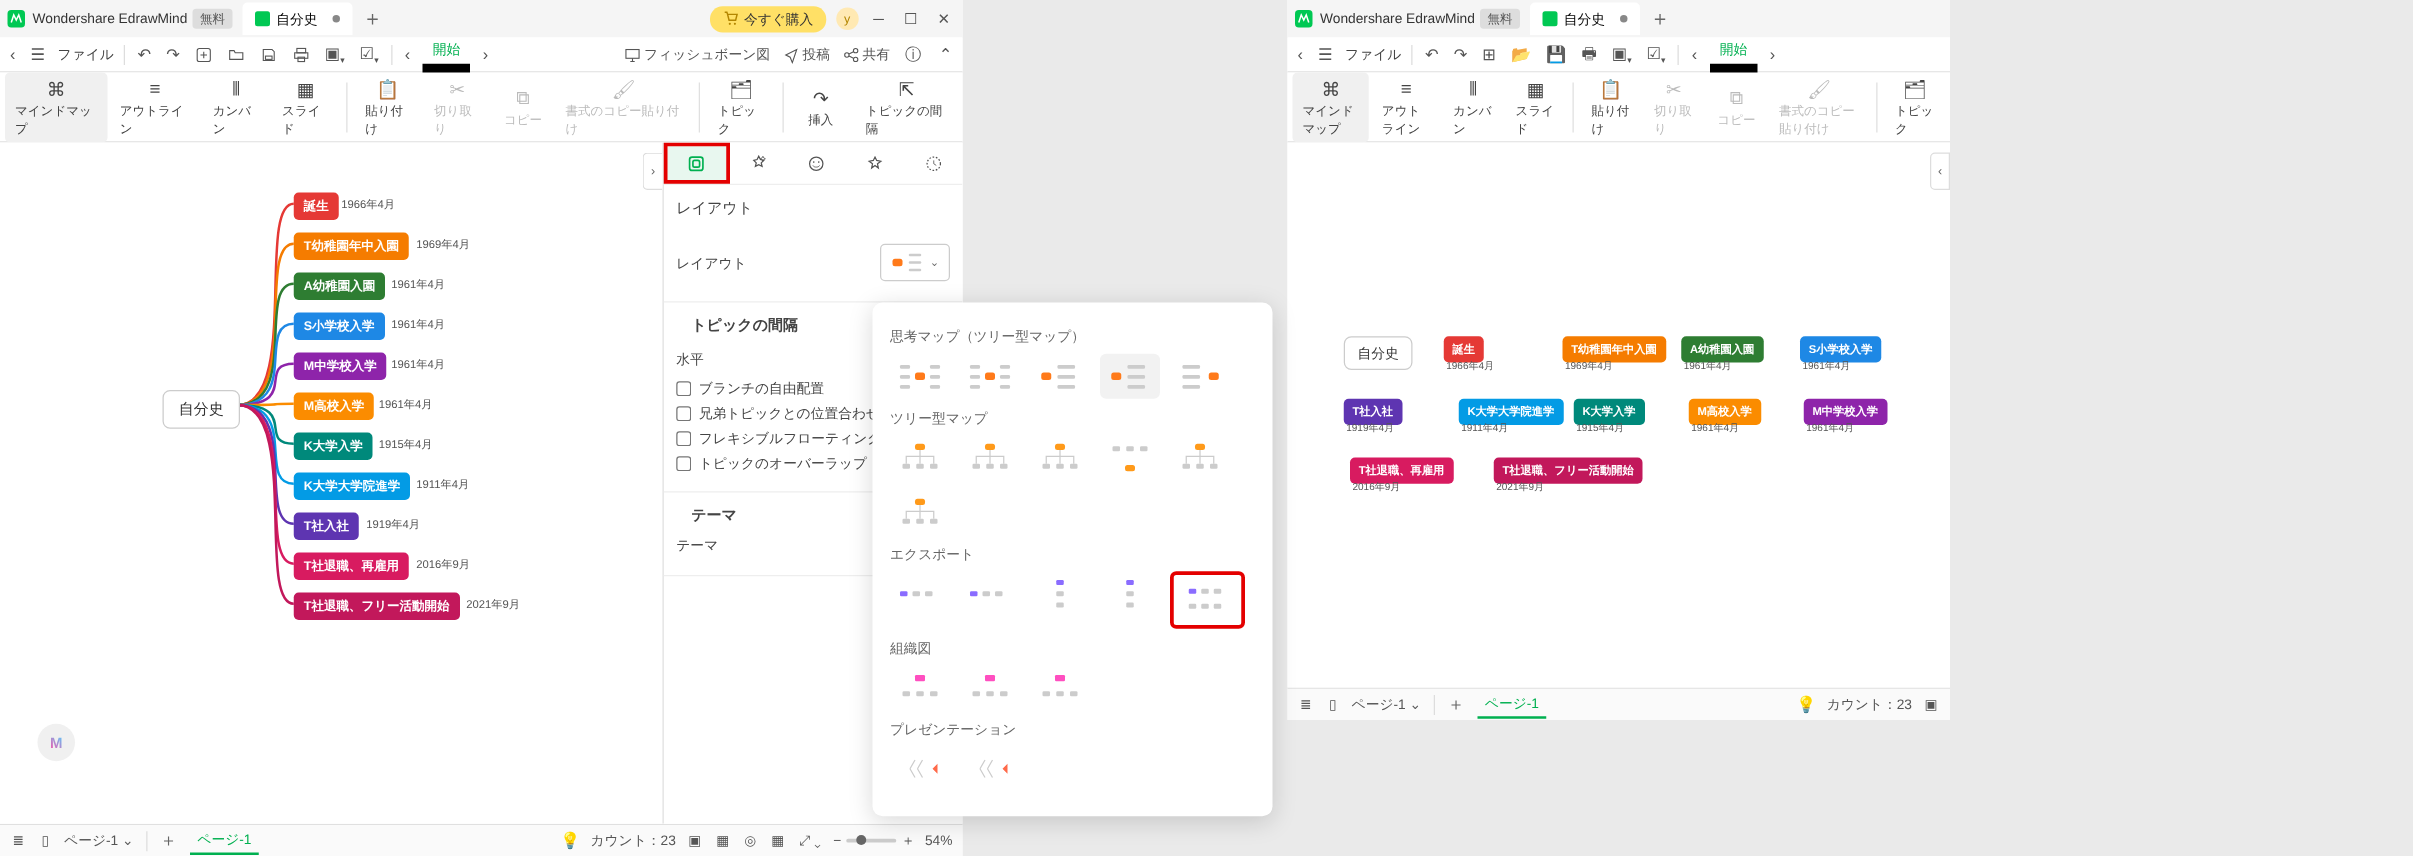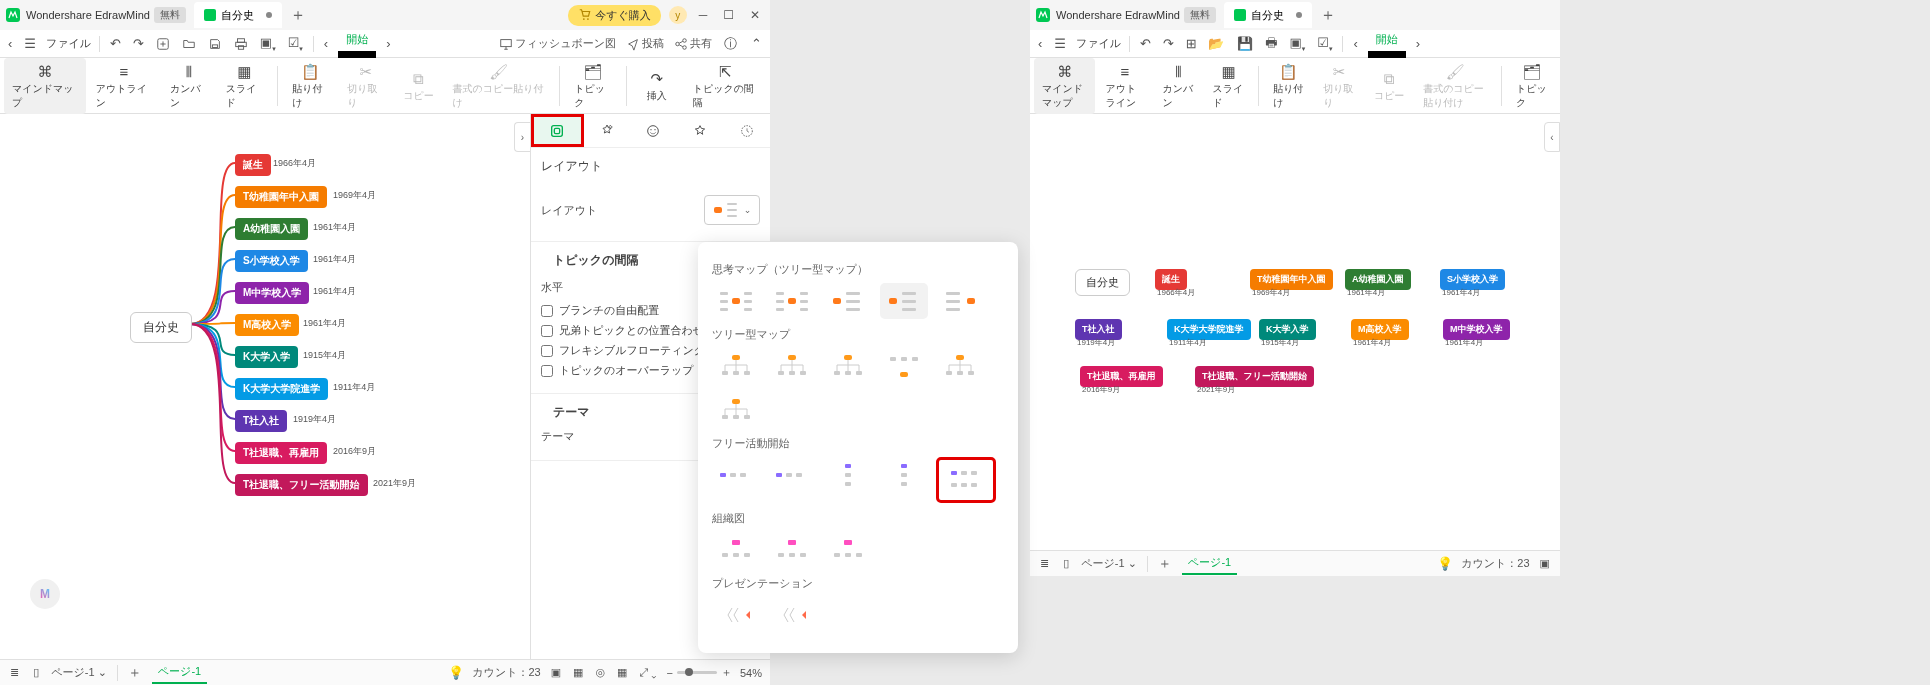--- a/index.html
+++ b/index.html
@@ -495,21 +495,21 @@
         <div class="lp-cell">
           <svg viewBox="0 0 36 26">
             <rect x="14" y="2" width="8" height="5" rx="2" fill="#ff9a1a"></rect>
             <rect x="4" y="18" width="6" height="4" rx="1" fill="#ccc"></rect>
             <rect x="15" y="18" width="6" height="4" rx="1" fill="#ccc"></rect>
             <rect x="26" y="18" width="6" height="4" rx="1" fill="#ccc"></rect>
             <path d="M18 7v5M18 12H7v6M18 12h11v6M18 12v6" stroke="#ccc" fill="none"></path>
           </svg>
         </div>
       </div>
-    <div class="lp-section-title">フリー活動開始</div>
+    <div class="lp-section-title">エクスポート</div>
     <div class="lp-grid" id="lp-timeline">
         <div class="lp-cell">
           <svg viewBox="0 0 36 26">
             <rect x="2" y="11" width="6" height="4" rx="1" fill="#8a6cff"></rect>
             <rect x="12" y="11" width="6" height="4" rx="1" fill="#ccc"></rect>
             <rect x="22" y="11" width="6" height="4" rx="1" fill="#ccc"></rect>
           </svg>
         </div>
         <div class="lp-cell">
           <svg viewBox="0 0 36 26">

